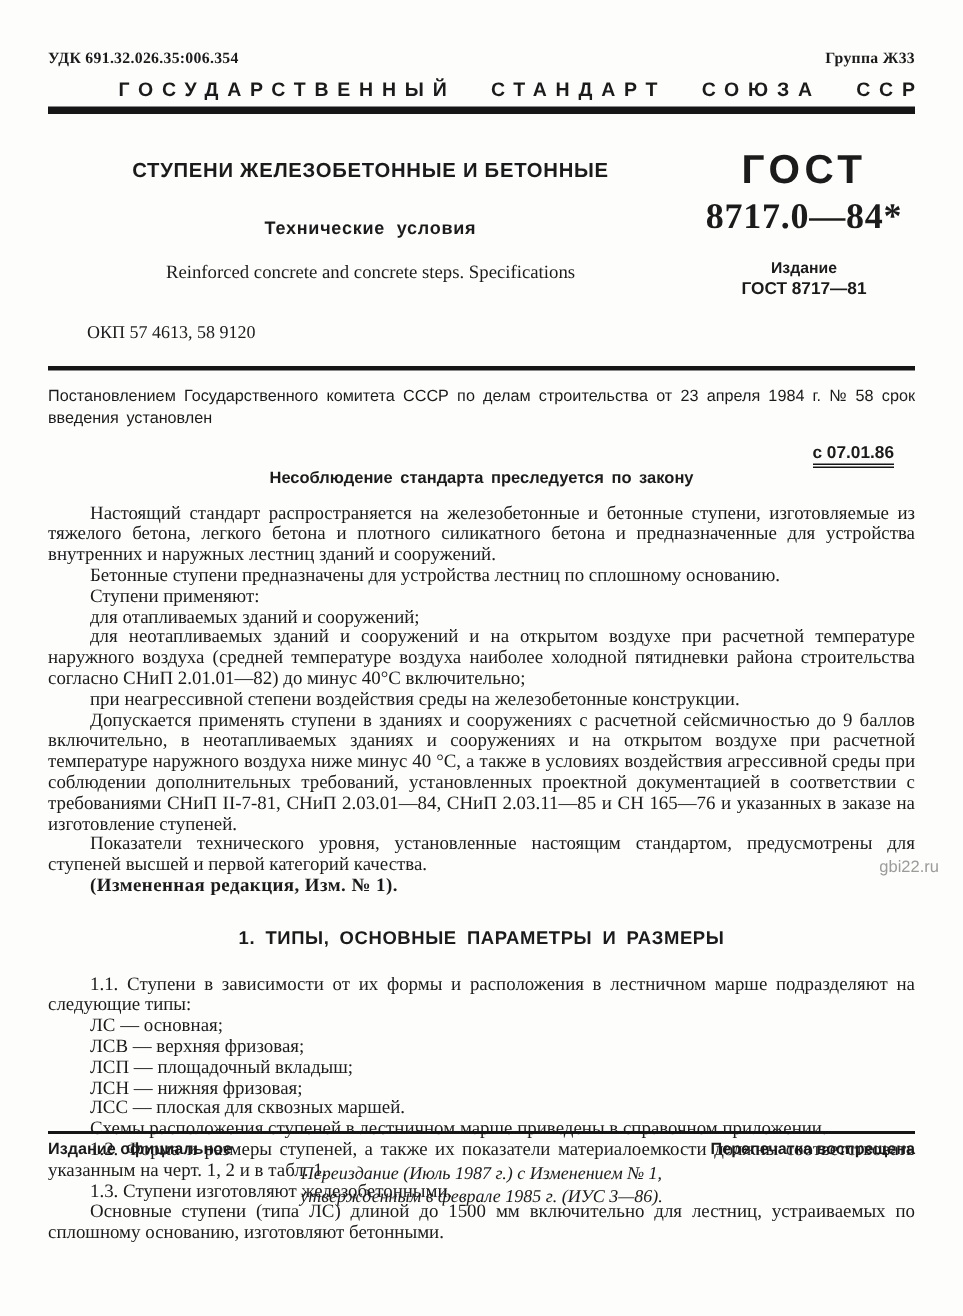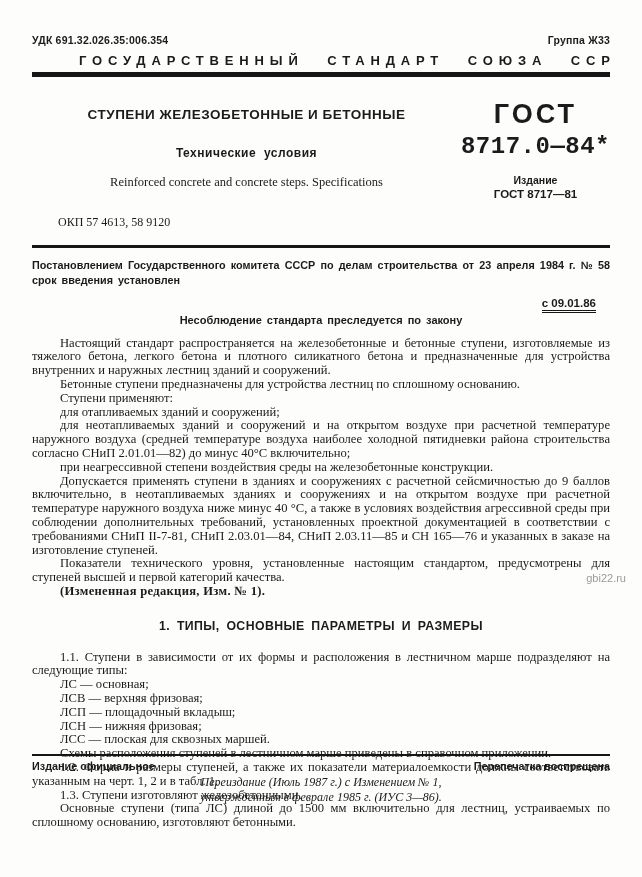--- a/index.html
+++ b/index.html
@@ -13,21 +13,21 @@
     color: #1b1b1b;
     overflow: hidden;
     font-family: "Liberation Serif", serif;
   }
   .content { padding: 34px 32px 0 32px; }
 
   
   .udk-row {
     display: flex;
     justify-content: space-between;
-    font-family: Liberation Sans, sans-serif;
+    font-family: Liberation Serif, serif;
     font-weight: bold;
     font-size: 10.5px;
     letter-spacing: 0.2px;
   }
   .org-row {
     display: flex;
     justify-content: space-between;
     margin-top: 7px;
     font-family: "Liberation Sans", sans-serif;
     font-weight: bold;
@@ -59,21 +59,21 @@
   }
   .doc-subtitle-en { font-size: 12.5px; margin-top: 15px; }
   .gost-label {
     font-family: "Liberation Sans", sans-serif;
     font-weight: bold;
     font-size: 27px;
     letter-spacing: 3px;
     margin-top: 4px;
   }
   .gost-number {
-    font-family: Liberation Mono, monospace;
+    font-family: Liberation Serif, serif;
     font-weight: bold;
     font-size: 24px;
     letter-spacing: 0.5px;
     margin-top: 3px;
     white-space: nowrap;
   }
   .replaces-label {
     font-family: "Liberation Sans", sans-serif;
     font-weight: bold;
     font-size: 10.5px;
@@ -84,21 +84,21 @@
     font-weight: bold;
     font-size: 11.5px;
     margin-top: 2px;
   }
   .okp-line { font-size: 12px; padding-left: 26px; margin-top: 2px; }
   .mid-rule { height: 3px; background: #161616; margin-top: 15px; }
 
   
   .decree {
     font-family: "Liberation Sans", sans-serif;
-    font-weight: bold;
+    font-weight: normal;
     font-size: 10.8px;
     line-height: 1.42;
     text-align: justify;
     margin-top: 10px;
     word-spacing: 2px;
   }
   .effective-row { text-align: right; padding-right: 14px; margin-top: 4px; }
   .effective-date {
     font-family: "Liberation Sans", sans-serif;
     font-weight: bold;
@@ -189,21 +189,21 @@
         <div class="replaces-label">Издание</div>
         <div class="replaces-number">ГОСТ 8717—81</div>
       </div>
     </div>
 
     <div class="okp-line">ОКП 57 4613, 58 9120</div>
     <div class="mid-rule"></div>
 
     <div class="decree">Постановлением Государственного комитета СССР по делам строительства от 23 апреля 1984 г. № 58 срок введения установлен</div>
     <div class="effective-row">
-      <span class="effective-date">с 09.01.86</span>
+      <span class="effective-date">с 07.01.86</span>
     </div>
     <div class="law-notice">Несоблюдение стандарта преследуется по закону</div>
 
     <div class="body-text">
       <p class="p">Настоящий стандарт  распространяется  на  железобетонные и бетонные ступени, изготовляемые из тяжелого бетона, легкого бетона и плотного силикатного  бетона  и  предназначенные  для  устройства внутренних и наружных лестниц зданий и сооружений.</p>
       <p class="p">Бетонные ступени предназначены для устройства лестниц по сплошному основанию.</p>
       <p class="p-plain">Ступени применяют:</p>
       <p class="p-plain">для отапливаемых зданий и сооружений;</p>
       <p class="p">для неотапливаемых зданий и сооружений и на открытом воздухе при расчетной температуре наружного воздуха (средней температуре воздуха наиболее холодной  пятидневки  района  строительства согласно СНиП 2.01.01—82)  до минус  40°С включительно;</p>
       <p class="p">при неагрессивной степени  воздействия среды  на железобетонные конструкции.</p>

